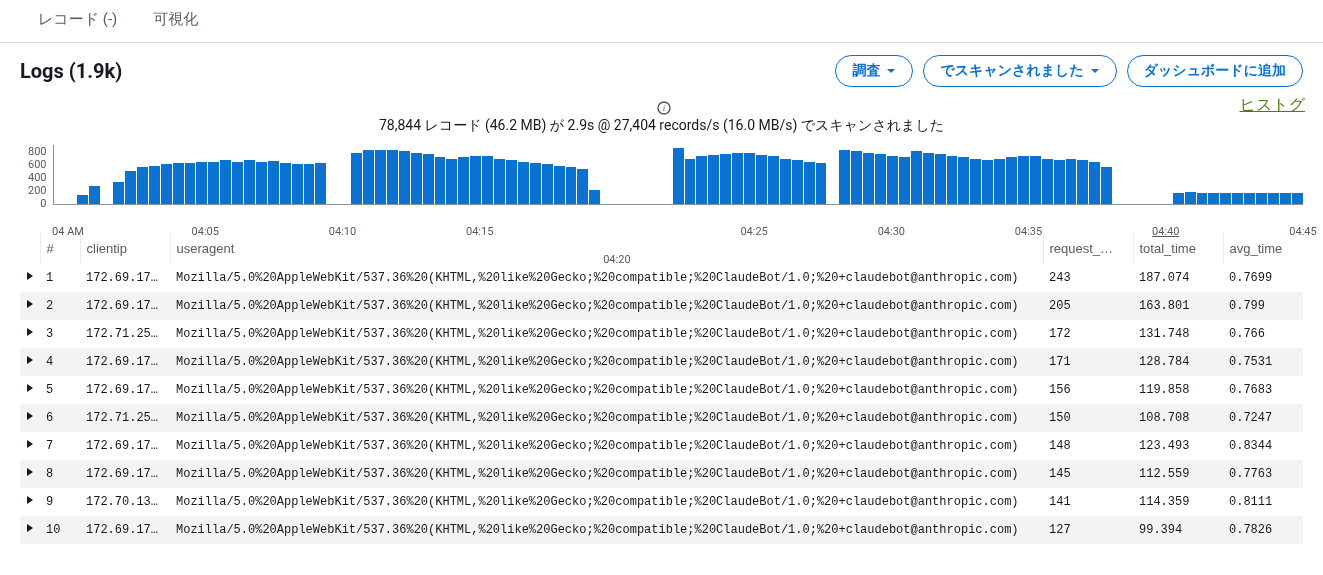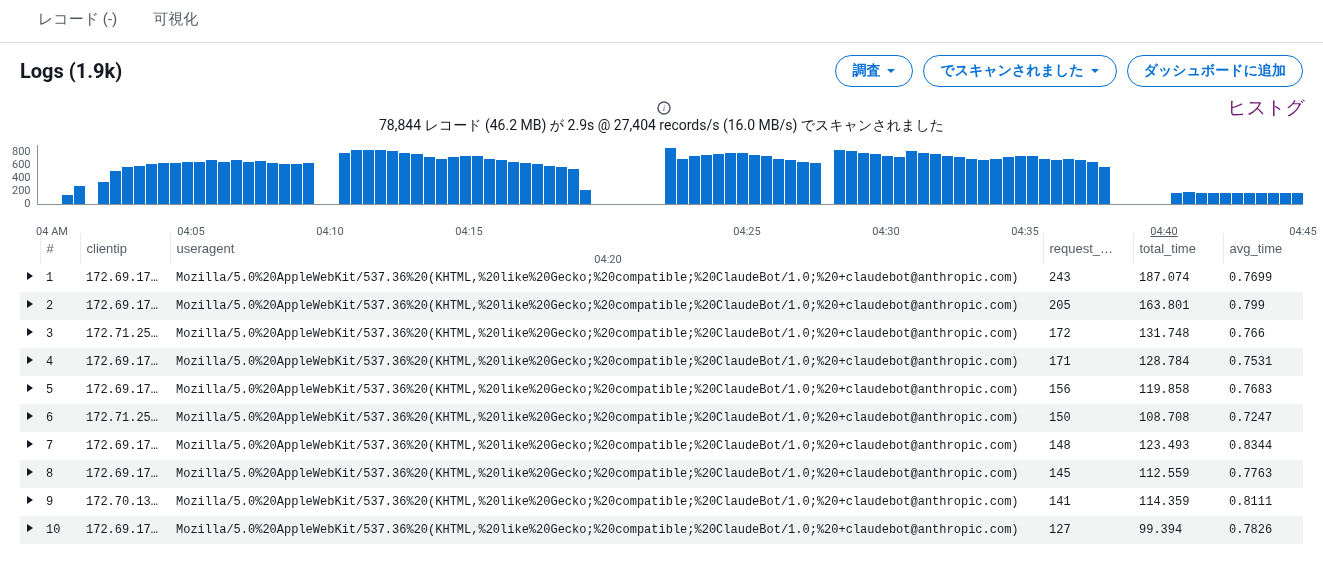--- a/index.html
+++ b/index.html
@@ -8,22 +8,22 @@
   .tab { padding: 10px 18px; cursor: pointer; font-size: 15px; color: #545b64; border-bottom: 3px solid transparent; }
   .tab.active { color: #0972d3; font-weight: 700; border-bottom: 3px solid #0972d3; }
   .header-row { display: flex; align-items: center; justify-content: space-between; padding: 12px 20px 8px 20px; }
   .header-title { font-size: 20px; font-weight: 700; }
   .header-actions { display: flex; gap: 10px; align-items: center; }
   .btn { border: 1px solid #0972d3; color: #0972d3; background: #fff; border-radius: 20px; padding: 6px 16px; font-size: 14px; font-weight: 700; cursor: pointer; display: inline-flex; align-items: center; gap: 6px; white-space: nowrap; }
   .btn svg { width: 10px; height: 10px; }
   .summary { text-align: center; font-size: 14px; color: #16191f; padding: 4px 0 2px 0; position: relative; }
   .summary .info-icon { display: inline-flex; vertical-align: middle; margin-left: 4px; }
   .summary-line2 { text-align: center; font-size: 14px; color: #16191f; padding-bottom: 10px; }
-  .histogram-link { position: absolute; right: 18px; top: 0; color: #701a75; font-size: 19px; cursor: pointer; }
-  .chart-wrap { padding: 0 20px 0 12px; }
+  .histogram-link { position: absolute; right: 18px; top: 0; color: #4d7c0f; font-size: 16px; cursor: pointer; text-decoration: underline; }
+  .chart-wrap { padding: 0 20px 0 28px; }
   .chart { display: flex; align-items: flex-end; height: 80px; position: relative; }
   .y-axis { display: flex; flex-direction: column; justify-content: space-between; align-items: flex-end; height: 60px; font-size: 11px; color: #545b64; padding-right: 6px; margin-bottom: 20px; }
   .bars { display: flex; align-items: flex-end; flex: 1; height: 60px; gap: 1px; border-left: 1px solid #879596; border-bottom: 1px solid #879596; margin-bottom: 20px; }
   .bar { flex: 1; background: #0972d3; min-width: 2px; }
   .x-axis { display: flex; position: absolute; left: 40px; right: 0; bottom: 0; font-size: 11px; color: #545b64; }
   .x-tick { position: absolute; transform: translateX(-50%); }
   .table-wrap { padding: 8px 20px 0 20px; }
   table { width: 100%; border-collapse: collapse; font-family: Monaco, "Courier New", monospace; font-size: 12px; }
   th { text-align: left; font-weight: 400; padding: 8px 6px; color: #545b64; border-right: 1px solid #e9ebed; font-family: -apple-system, sans-serif; font-size: 13px; }
   th:last-child { border-right: none; }

